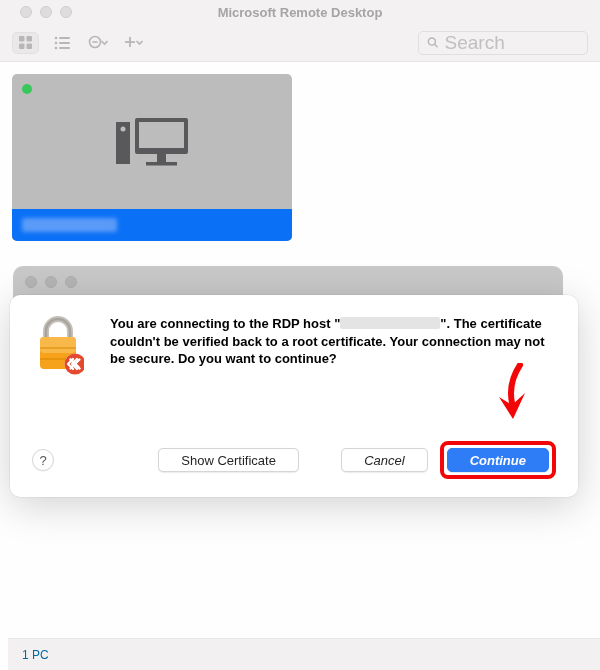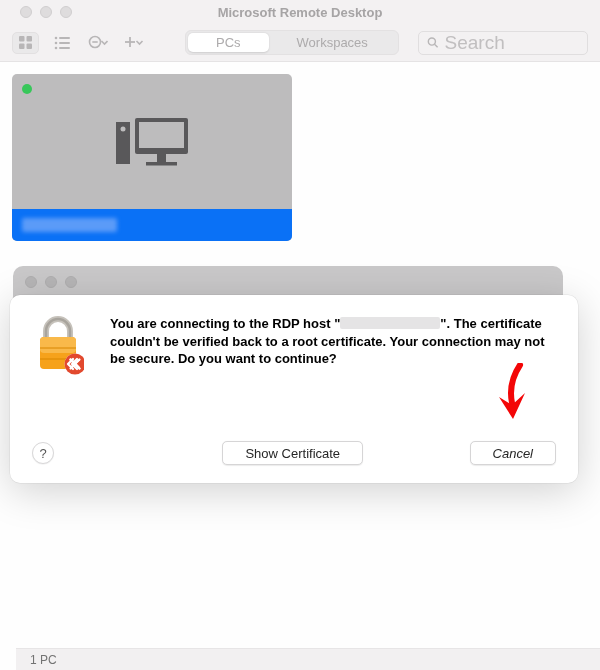--- a/index.html
+++ b/index.html
@@ -242,26 +242,26 @@
     .red-arrow {
       position: absolute;
       top: 363px;
       left: 498px;
       z-index: 50;
       pointer-events: none;
     }
 
     .status-bar {
       position: absolute;
-      bottom: 0; left: 16px; right: 0;
-      height: 22px;
+      bottom: 0; left: 8px; right: 0;
+      height: 32px;
       background: #f2f0f1;
       border-top: 1px solid #e7e5e6;
       font-size: 12px;
-      color: #737373;
+      color: #0369a1;
       display: flex; align-items: center;
       padding-left: 14px;
     }
   </style>
 </head>
 <body>
 
 <div class="title-bar">
   <span class="traffic-light"></span>
   <span class="traffic-light"></span>
@@ -297,24 +297,20 @@
     </svg>
   </span>
   <span class="tb-btn">
     <svg width="20" height="16" viewBox="0 0 20 16">
       <line x1="6" y1="2" x2="6" y2="12" stroke="#b8b6b7" stroke-width="1.8"></line>
       <line x1="1" y1="7" x2="11" y2="7" stroke="#b8b6b7" stroke-width="1.8"></line>
       <path d="M13.5 6 L16.5 9 L19.5 6" fill="none" stroke="#b8b6b7" stroke-width="1.6" transform="translate(-1,0)"></path>
     </svg>
   </span>
 
-  <div class="segmented">
-    <div class="seg-item active">PCs</div>
-    <div class="seg-item">Workspaces</div>
-  </div>
 
   <div class="search-box">
     <svg width="13" height="13" viewBox="0 0 13 13">
       <circle cx="5.5" cy="5.5" r="4" fill="none" stroke="#b8b6b7" stroke-width="1.6"></circle>
       <line x1="8.5" y1="8.5" x2="12" y2="12" stroke="#b8b6b7" stroke-width="1.6"></line>
     </svg>
     <input type="text" placeholder="Search" style="">
   </div>
 </div>
 
@@ -375,20 +371,23 @@
     </div>
     <div class="dialog-msg">
       <span>You are connecting to the RDP host "</span><span class="host-redact"></span><span>". The certificate couldn't be verified back to a root certificate. Your connection may not be secure. Do you want to continue?</span>
     </div>
   </div>
   <div class="dialog-buttons">
     <span class="help-btn">?</span>
     <span class="mac-btn show-cert">Show Certificate</span>
     <div class="btn-group-right">
       <span class="mac-btn">Cancel</span>
+      <span class="continue-highlight">
+        <span class="mac-btn primary-btn">Continue</span>
+      </span>
     </div>
   </div>
 </div>
 
 <svg class="red-arrow" width="36" height="62" viewBox="0 0 36 62">
   <path d="M22 2 Q10 20 14 40" fill="none" stroke="#f30607" stroke-width="6" stroke-linecap="round"></path>
   <path d="M1 34 L15 56 L27 30 L14 42 Z" fill="#f30607"></path>
 </svg>
 
 <div class="status-bar">

